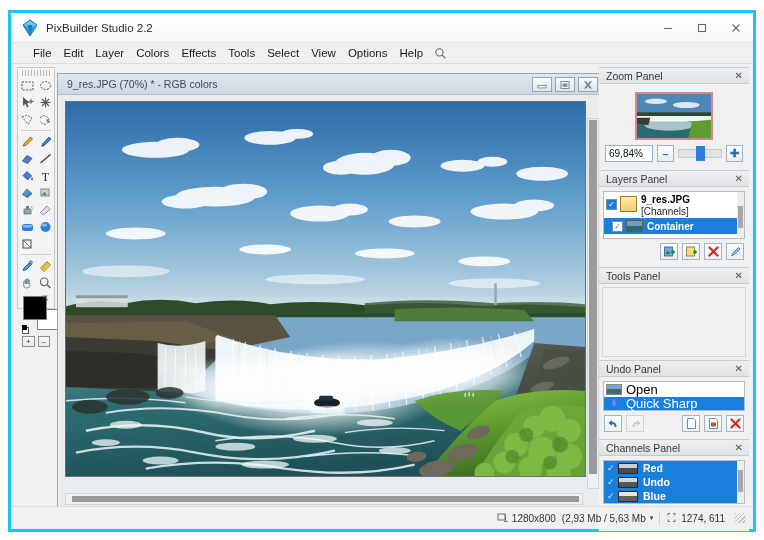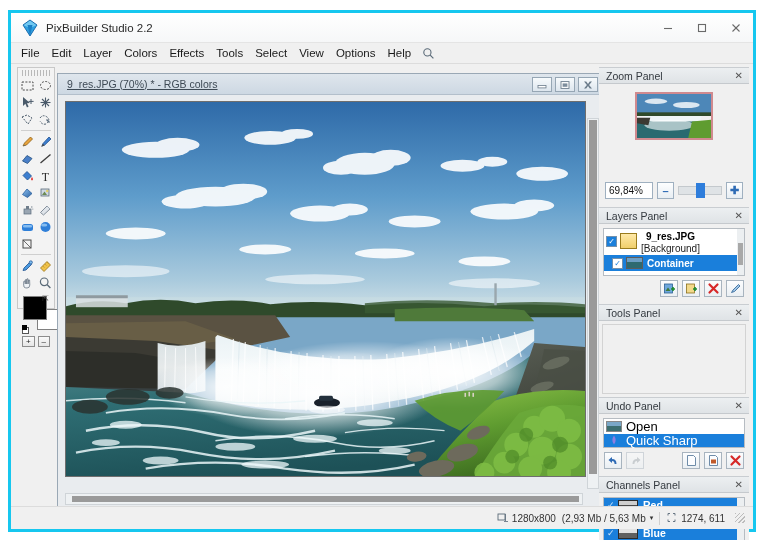--- a/index.html
+++ b/index.html
@@ -20,21 +20,21 @@
   #app-icon { width:18px; height:18px; margin-left:10px; margin-right:7px; position:relative; }
   #app-icon svg { display:block; }
   #app-title { font-size:11.5px; color:#2b2b2b; }
   .wc-btns { position:absolute; right:0; top:0; height:30px; display:flex; }
   .wc-btn { width:34px; height:30px; display:flex; align-items:center; justify-content:center;
     color:#666; font-size:12px; }
   .wc-btn svg { display:block; }
 
   
   #menu-bar { height:21px; background:#f0f0f0; display:flex; align-items:center;
-    padding-left:4px; border-bottom:1px solid #dcdcdc; }
+    padding-left:16px; border-bottom:1px solid #dcdcdc; }
   .menu-item { font-size:11.5px; color:#1a1a1a; padding:1px 6px; white-space:nowrap; }
   .menu-icon { margin-left:5px; display:flex; align-items:center; }
 
   
   #body-area { position:absolute; left:0; top:52px; right:0; bottom:23px;
     background:#f0f0f0; }
 
   
   #toolbar {
     position:absolute; left:6px; top:2px; width:38px; height:242px;
@@ -63,21 +63,21 @@
   
   #doc-window {
     position:absolute; left:46px; top:8px; width:545px; height:437px;
     background:#eef1f4; border:1px solid #9aa8b5;
   }
   #doc-title {
     height:21px; background:linear-gradient(#dfe6ed,#cdd8e3);
     border-bottom:1px solid #b3bfcb; display:flex; align-items:center;
     padding-left:9px; position:relative;
   }
-  #doc-title-text { font-size:10.5px; color:#3e4a55;text-decoration:underline; }
+  #doc-title-text { font-size:10.5px; color:#3e4a55; }
   .doc-wc { position:absolute; right:3px; top:3px; display:flex; gap:3px; }
   .doc-wc-btn { width:20px; height:15px; border:1px solid #96a6b4;
     background:linear-gradient(#f7fafc,#dde6ee); display:flex; align-items:center;
     justify-content:center; color:#52606d; }
   .doc-wc-btn svg { display:block; }
 
   #canvas-area { position:absolute; left:0; top:21px; right:0; bottom:0; background:#e9ecef; }
   #canvas-frame {
     position:absolute; left:7px; top:6px; width:521px; height:376px;
     border:1px solid #6e6e6e; overflow:hidden; background:#7aa7c7;
@@ -101,21 +101,21 @@
     border-top:1px solid #c9cdd1; border-bottom:1px solid #c5c9cd;
     display:flex; align-items:center; padding:0 5px 0 7px; position:relative;
   }
   .panel-title { font-size:10.5px; color:#33393f; }
   .panel-close { position:absolute; right:6px; top:2px; font-size:10px; color:#555; }
   .panel-body { background:#f0f0f0; padding:4px; }
 
   
   #zoom-thumb-wrap { display:flex; justify-content:center; padding:4px 0 5px 0; }
   #zoom-thumb { width:78px; height:48px; border:2px solid #d08a8f; position:relative; overflow:hidden; }
-  #zoom-controls { display:flex; align-items:center; gap:4px; padding:0 2px 4px 2px;margin-top:37px; }
+  #zoom-controls { display:flex; align-items:center; gap:4px; padding:0 2px 4px 2px; }
   #zoom-value { width:48px; height:17px; border:1px solid #9fb0c0; background:#fff;
     font-size:10px; color:#111; display:flex; align-items:center; padding-left:3px; }
   .zbtn { width:17px; height:17px; border:1px solid #9fb0c0; background:linear-gradient(#fdfeff,#e8eef3);
     display:flex; align-items:center; justify-content:center; color:#2e6bb5; font-size:11px; font-weight:bold;}
   #zoom-slider { flex:1; height:17px; position:relative; }
   #zoom-track { position:absolute; left:0; right:0; top:4px; height:9px; background:#dfe3e6;
     border:1px solid #c4c9cd; }
   #zoom-handle { position:absolute; left:40%; top:1px; width:9px; height:15px; background:#2e7ddb; }
 
   
@@ -681,21 +681,21 @@
           <span class="panel-title">Layers Panel</span>
           <span class="panel-close">✕</span>
         </div>
         <div class="panel-body">
           <div id="layers-list">
             <div class="layer-row" style="height:26px;align-items:flex-start;padding-top:2px;">
               <div class="lchk" style="margin-top:5px;">✓</div>
               <div class="lthumb folder" style="height:16px;margin-top:2px;"></div>
               <div style="display:flex;flex-direction:column;line-height:12px;">
                 <span class="lname">9_res.JPG</span>
-                <span class="lsub">[Background]</span>
+                <span class="lsub">[Channels]</span>
               </div>
             </div>
             <div class="layer-row sel" style="padding-left:8px;">
               <div class="lchk light">✓</div>
               <div class="lthumb" style="background:linear-gradient(#6c9ec4 45%,#2e6a70 45%);"></div>
               <span class="lname">Container</span>
             </div>
             <div id="layers-scroll">
               <div id="layers-thumb"></div>
             </div>

